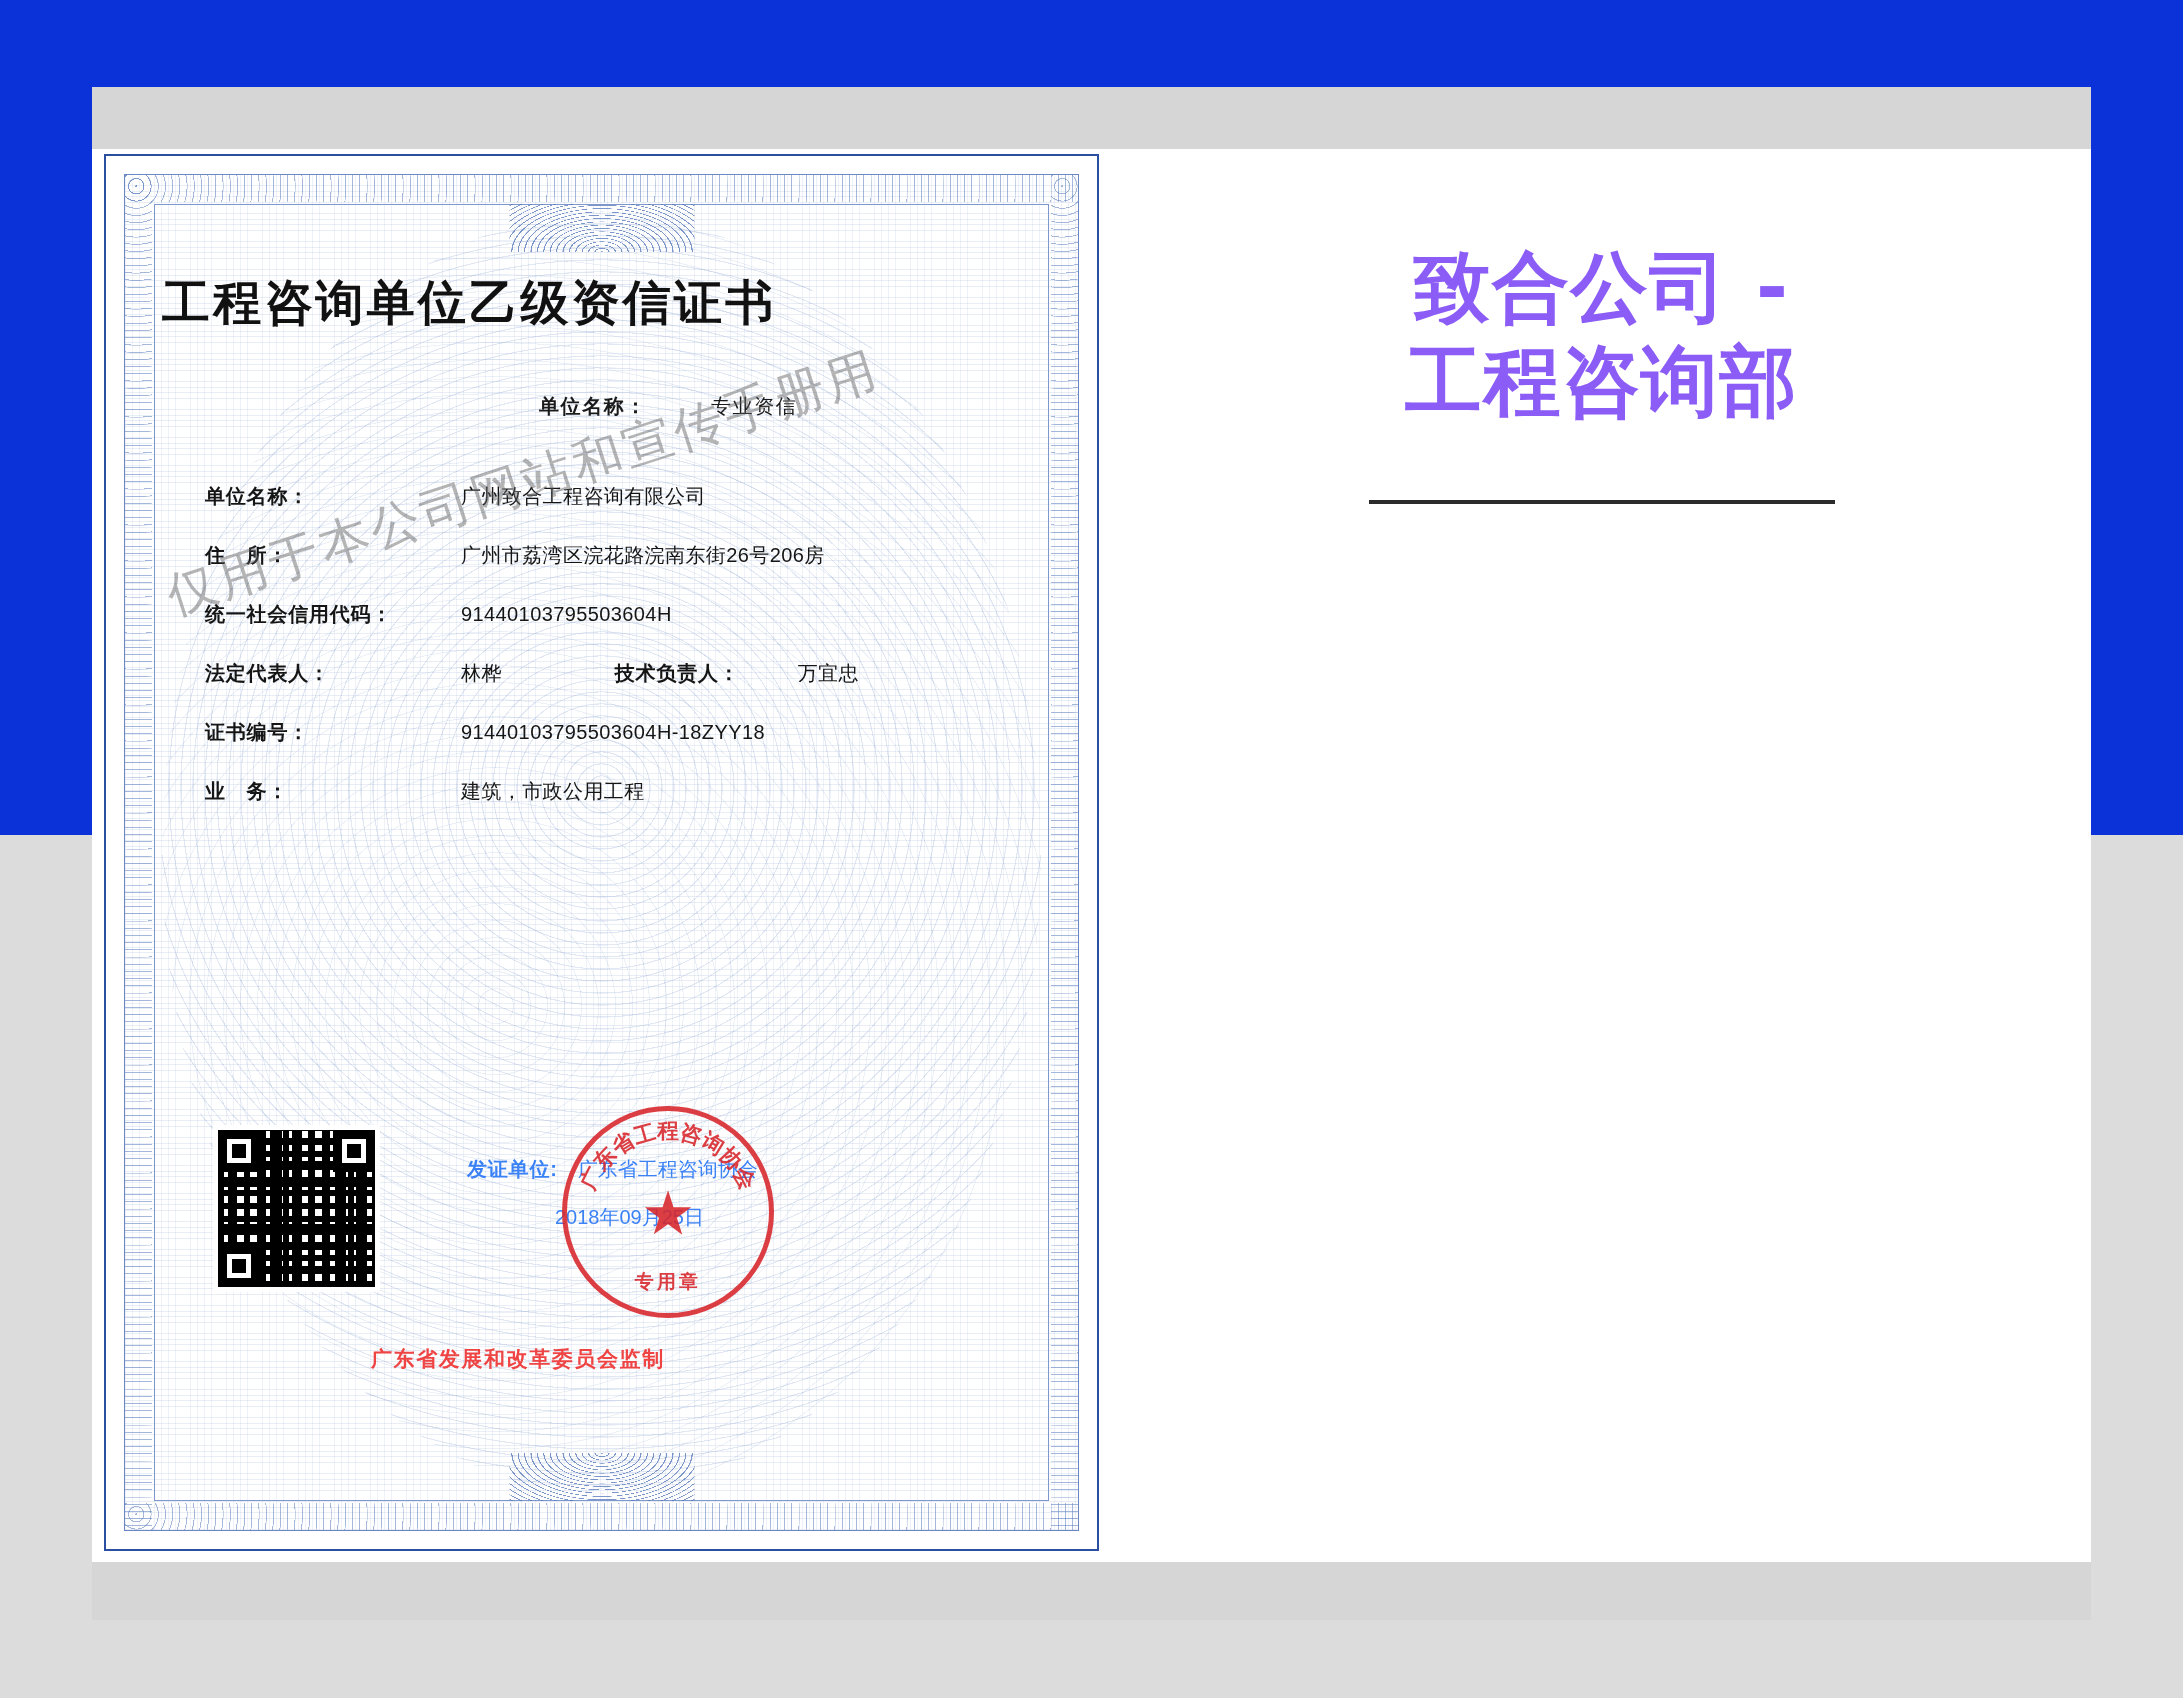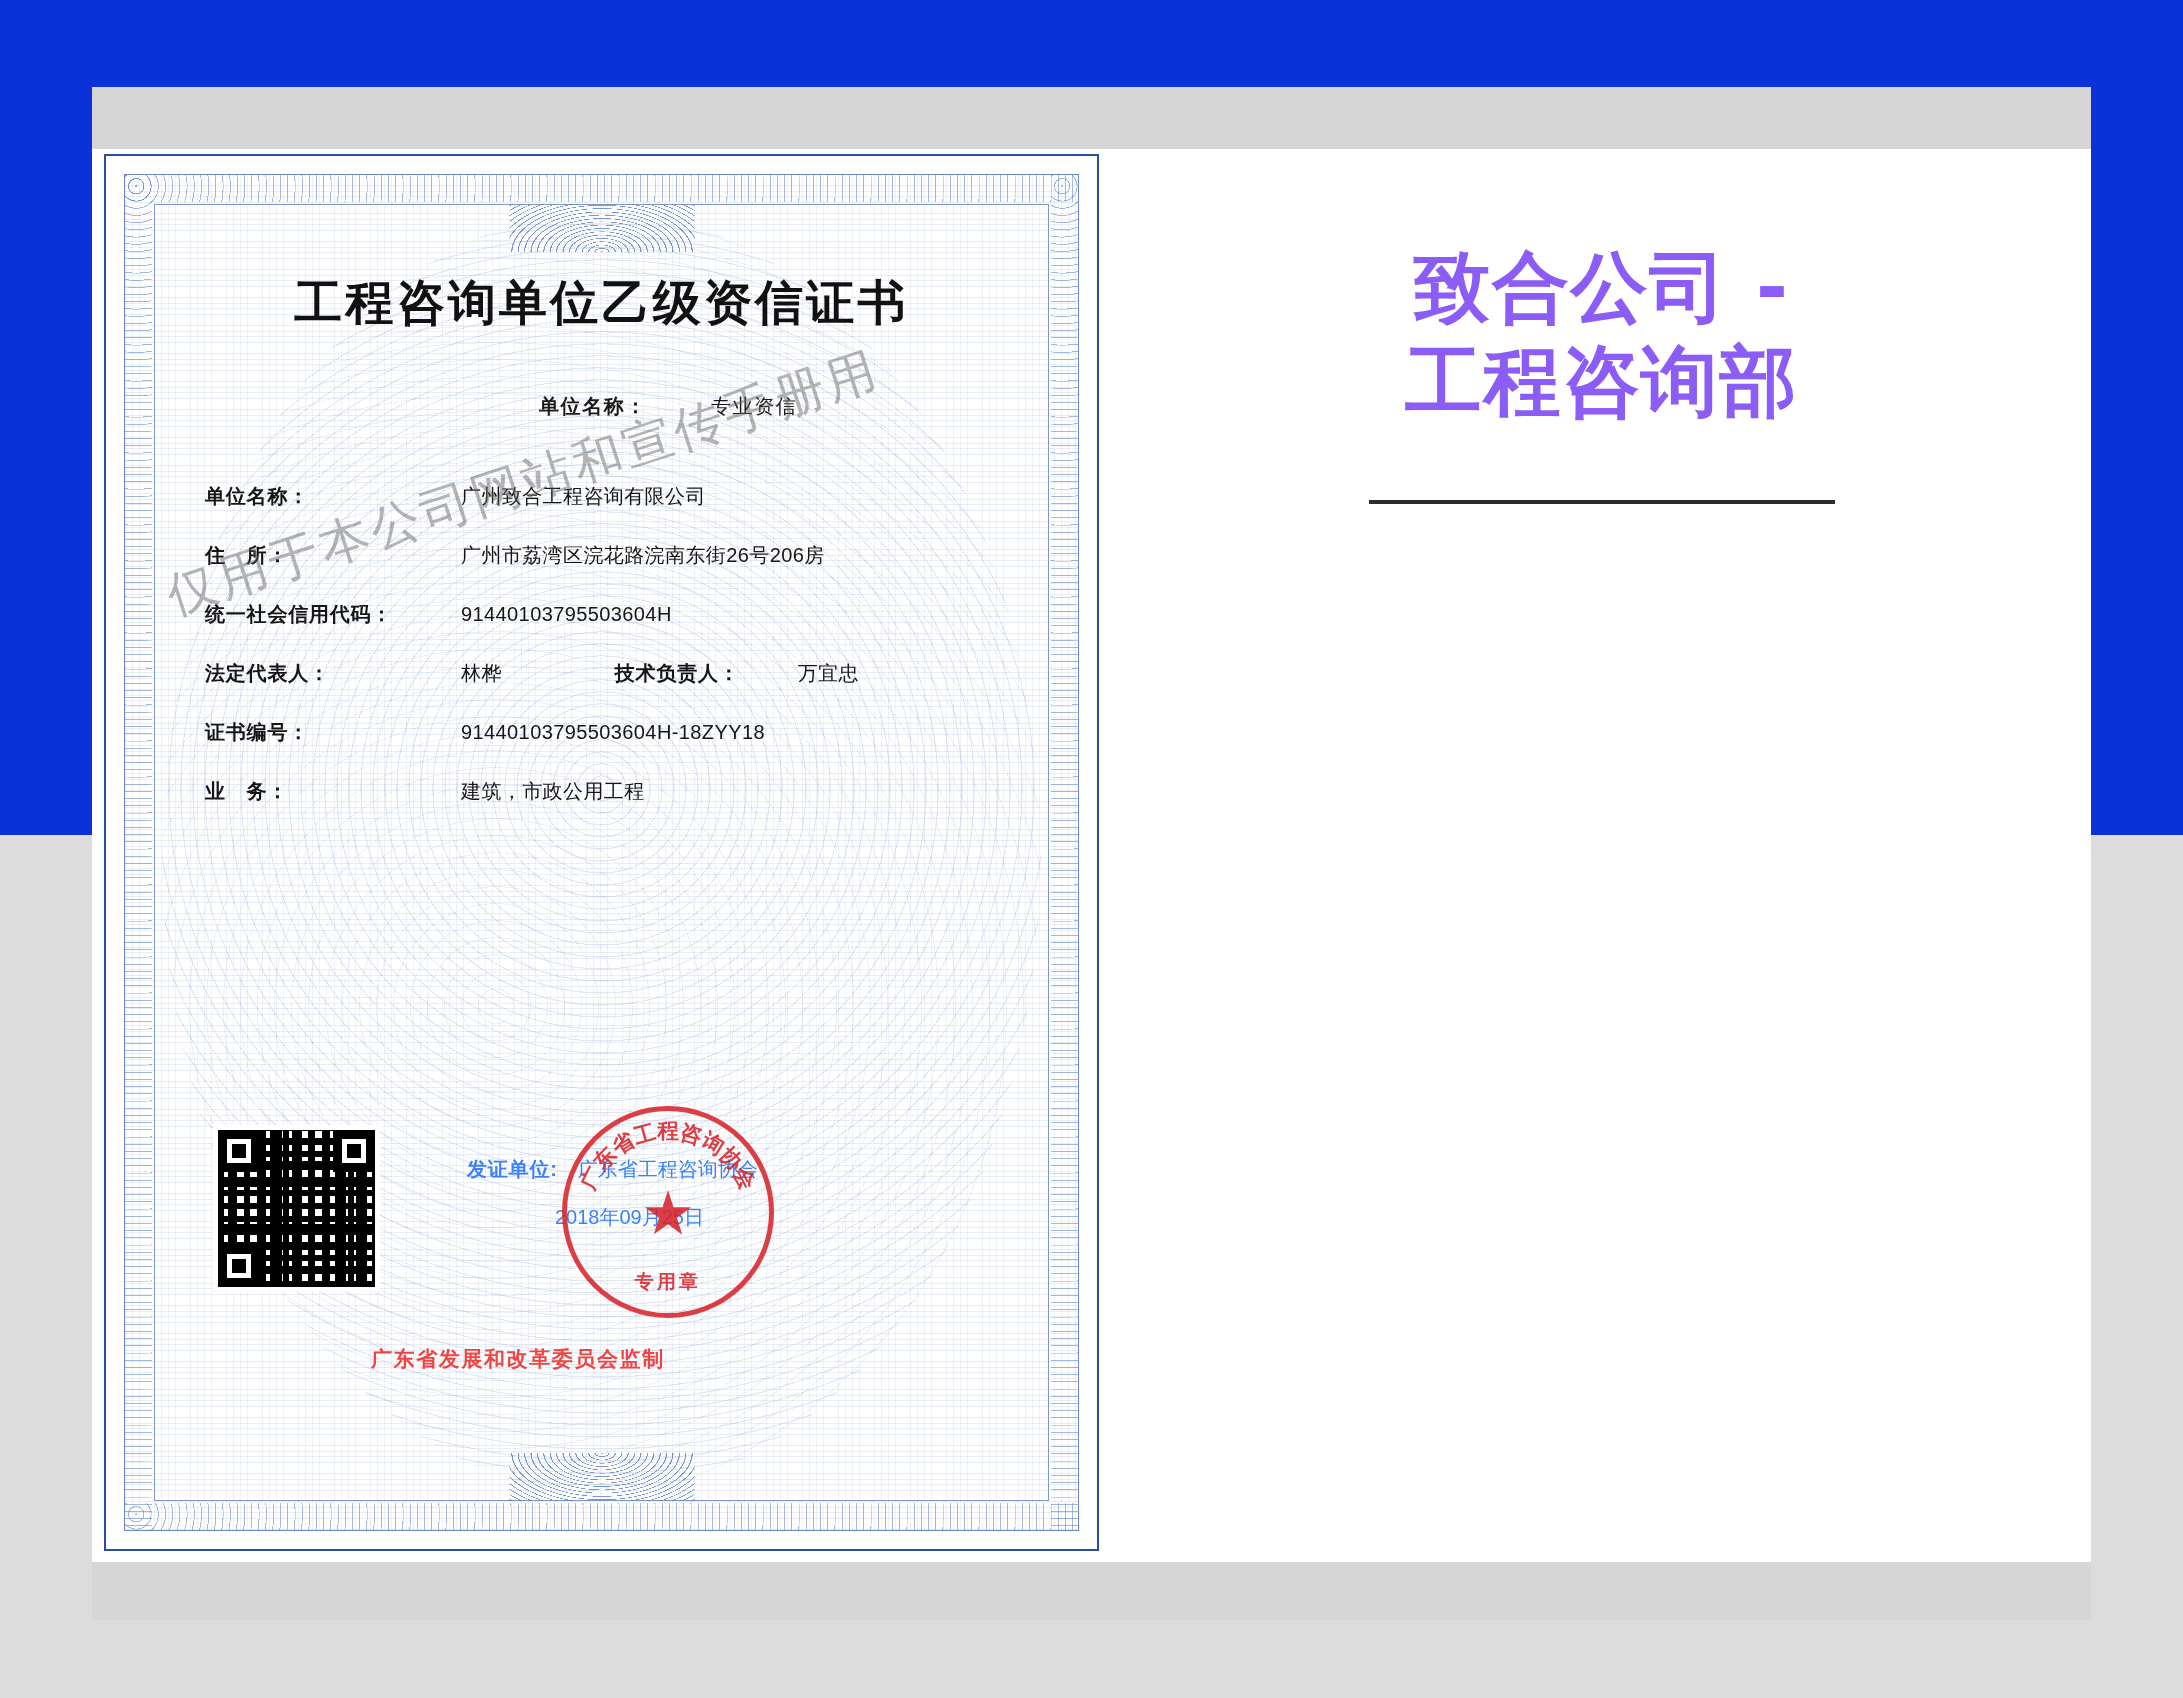--- a/index.html
+++ b/index.html
@@ -121,21 +121,21 @@
       repeating-radial-gradient(circle at 38% 62%, rgba(120,150,200,0.14) 0px, rgba(120,150,200,0.14) 0.8px, transparent 1.2px, transparent 17px);
     pointer-events: none;
   }
 
   .cert-body {
     position: absolute;
     inset: 56px;
   }
   .cert-title {
     margin-top: 59px;
-    text-align: center;
+    text-align: left;
     font-family: "DejaVu Sans", sans-serif;
     font-weight: bold;
     font-size: 48px;
     letter-spacing: 3.2px;
     color: #111111;
   }
   .cert-class-row {
     margin-top: 58px;
     display: flex;
     justify-content: flex-start;

